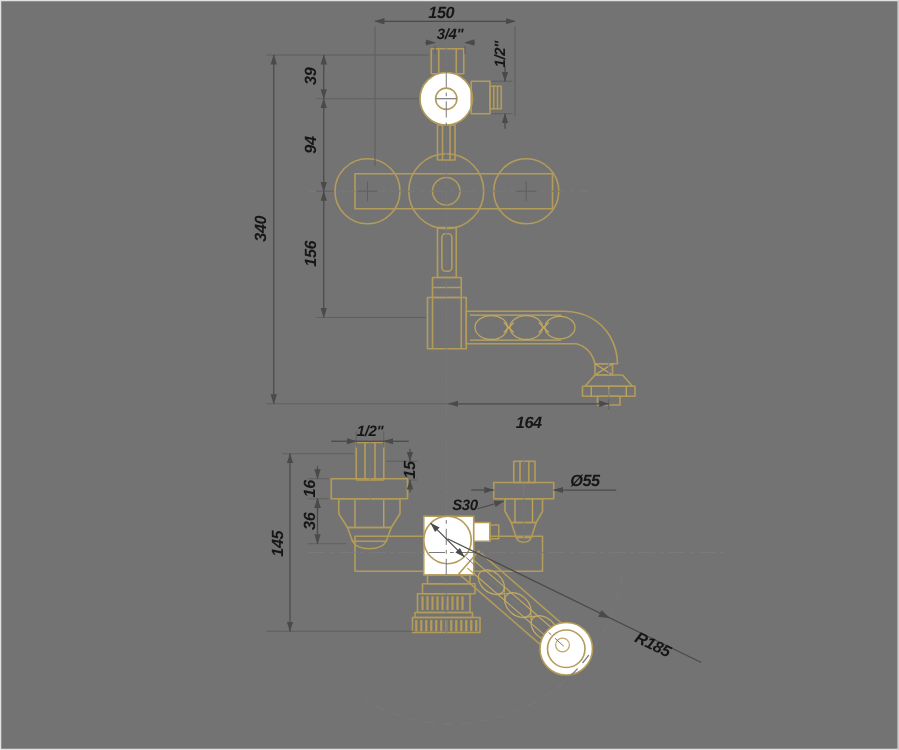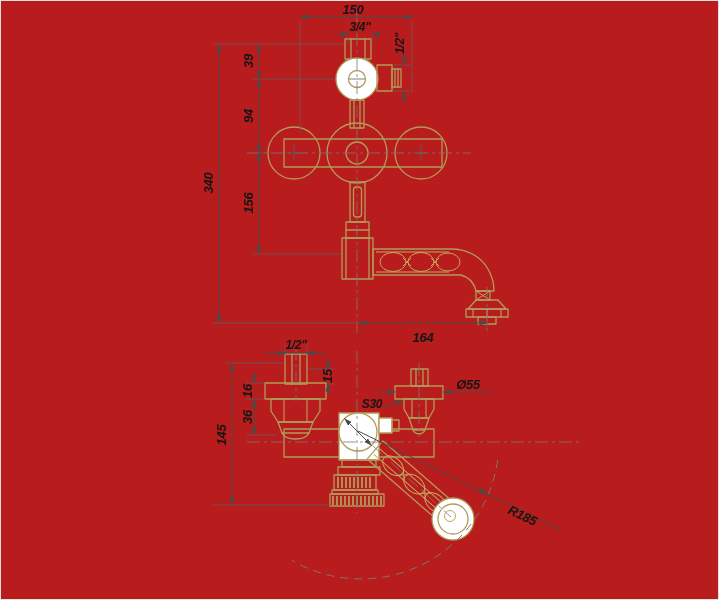--- a/index.html
+++ b/index.html
@@ -1,16 +1,16 @@
 <!DOCTYPE html>
 <html><head>
 <meta charset="utf-8">
 <style>
   html,body{margin:0;padding:0;background:#fff;}
-  #page{width:719px;height:600px;background:#b91c1c;border:1px solid #e2e2e2;box-sizing:border-box;position:relative;overflow:hidden;}
+  #page{width:719px;height:600px;background:#737373;border:1px solid #e2e2e2;box-sizing:border-box;position:relative;overflow:hidden;}
   svg{display:block;}
   .gold{stroke:#b39b5a;fill:none;stroke-width:1.3;stroke-linejoin:round;stroke-linecap:round;}
   .goldw{stroke:#b39b5a;fill:#ffffff;stroke-width:1.3;stroke-linejoin:round;}
   .goldthin{stroke:#c0a860;fill:none;stroke-width:1;}
   .teeth{stroke:#b39b5a;fill:none;stroke-width:1.8;}
   .dim{stroke:#4a4a4a;fill:none;stroke-width:1;}
   .ext{stroke:#5f5f5f;fill:none;stroke-width:0.8;}
   .cl{stroke:#7a7a7a;fill:none;stroke-width:0.8;stroke-dasharray:13 4 3 4;}
   .dash{stroke:#787878;fill:none;stroke-width:1;stroke-dasharray:8 6;}
   .lbl{font-family:"Liberation Sans",sans-serif;font-weight:bold;font-style:italic;font-size:13px;fill:#161616;letter-spacing:-0.3px;}

